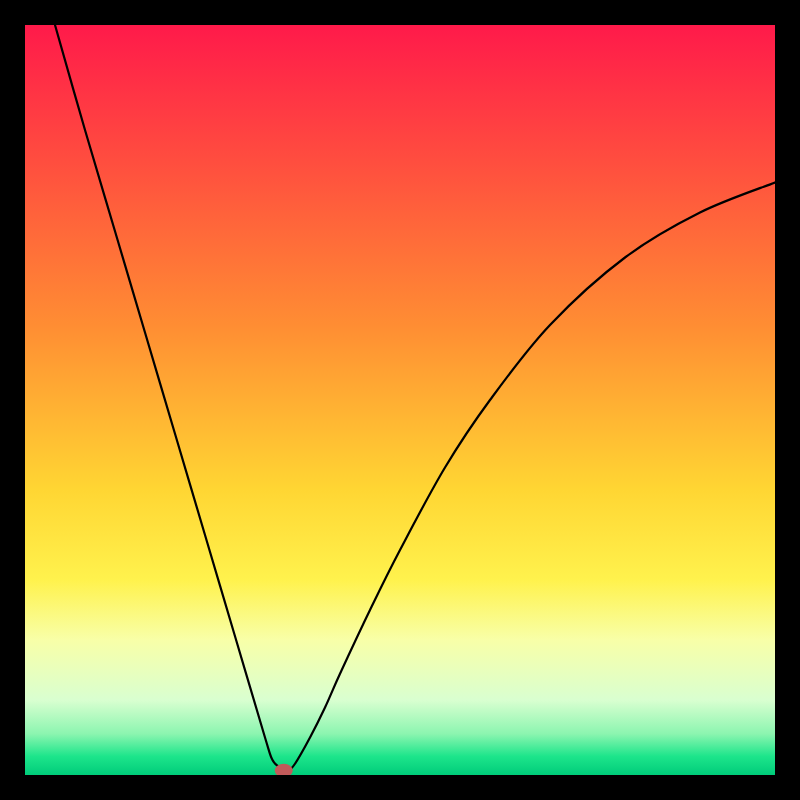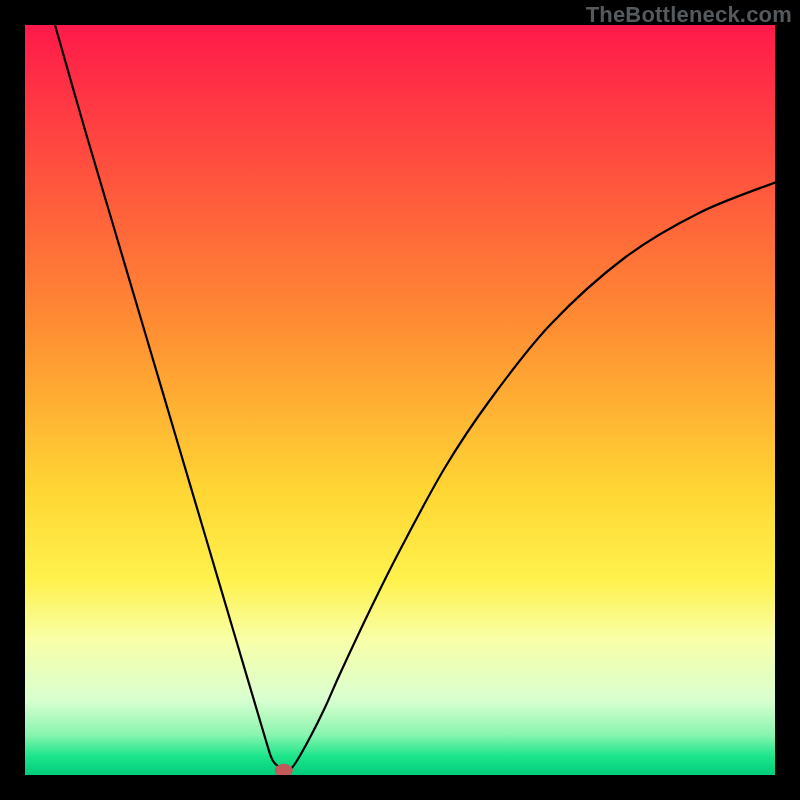--- a/index.html
+++ b/index.html
@@ -37,21 +37,20 @@
   .curve-svg {
     position: absolute;
     left: 0; top: 0;
     width: 100%; height: 100%;
   }
 </style>
 </head>
 <body>
 
 <div class="frame">
-  <div class="watermark">TheBottleneck.com</div>
   <div class="plot">
     <svg class="gradient" viewBox="0 0 100 100" preserveAspectRatio="none">
       <defs>
         <linearGradient id="bg" x1="0" y1="0" x2="0" y2="1">
             <stop offset="0%" stop-color="#ff1a4a"></stop>
             <stop offset="18%" stop-color="#ff4d3f"></stop>
             <stop offset="40%" stop-color="#ff8d33"></stop>
             <stop offset="62%" stop-color="#ffd633"></stop>
             <stop offset="74%" stop-color="#fff24d"></stop>
             <stop offset="82%" stop-color="#f8ffa8"></stop>

